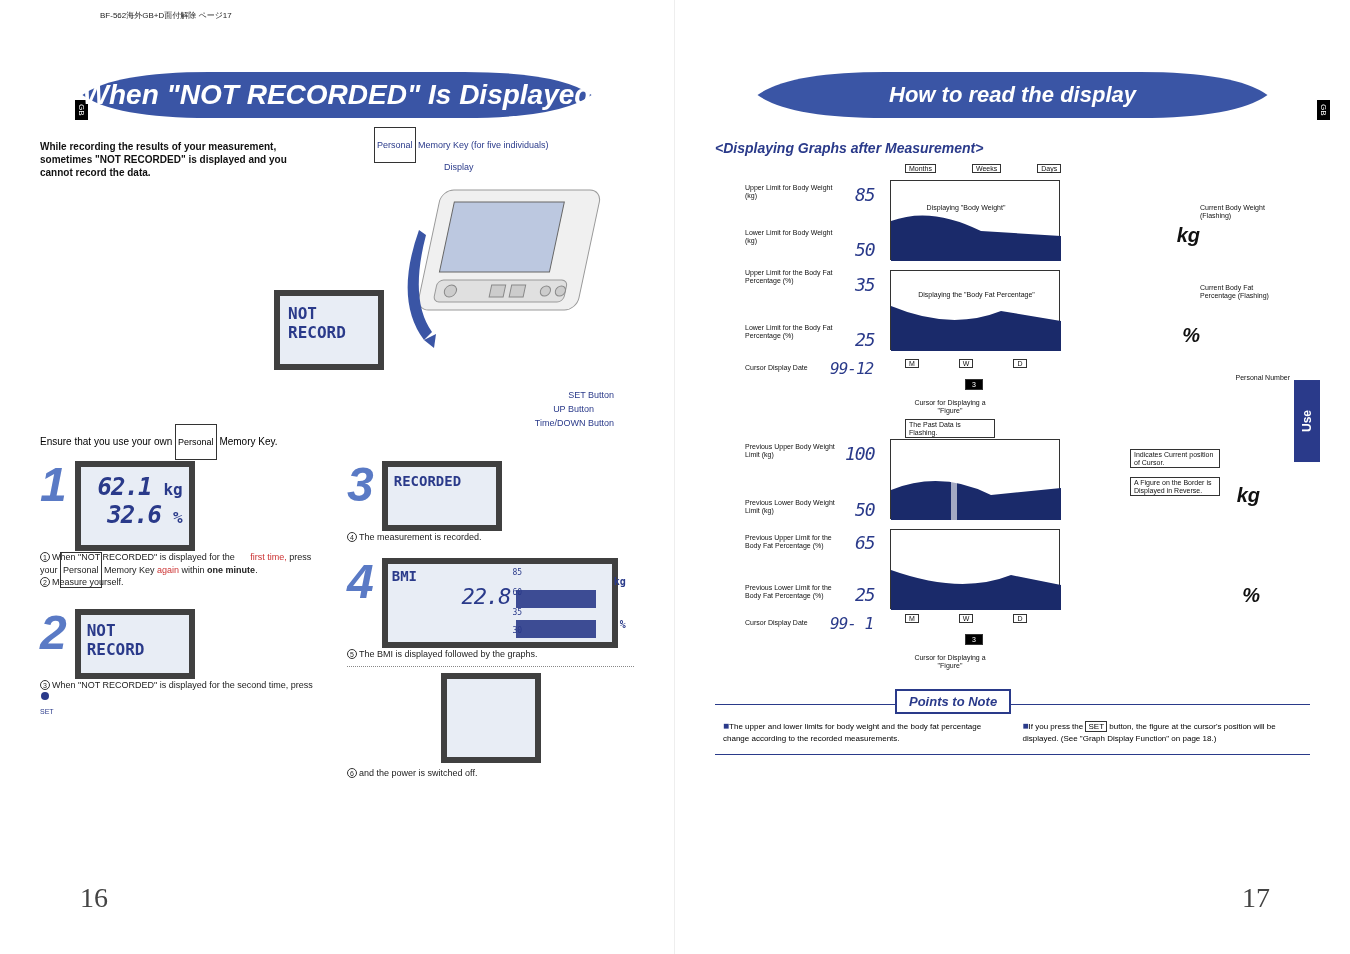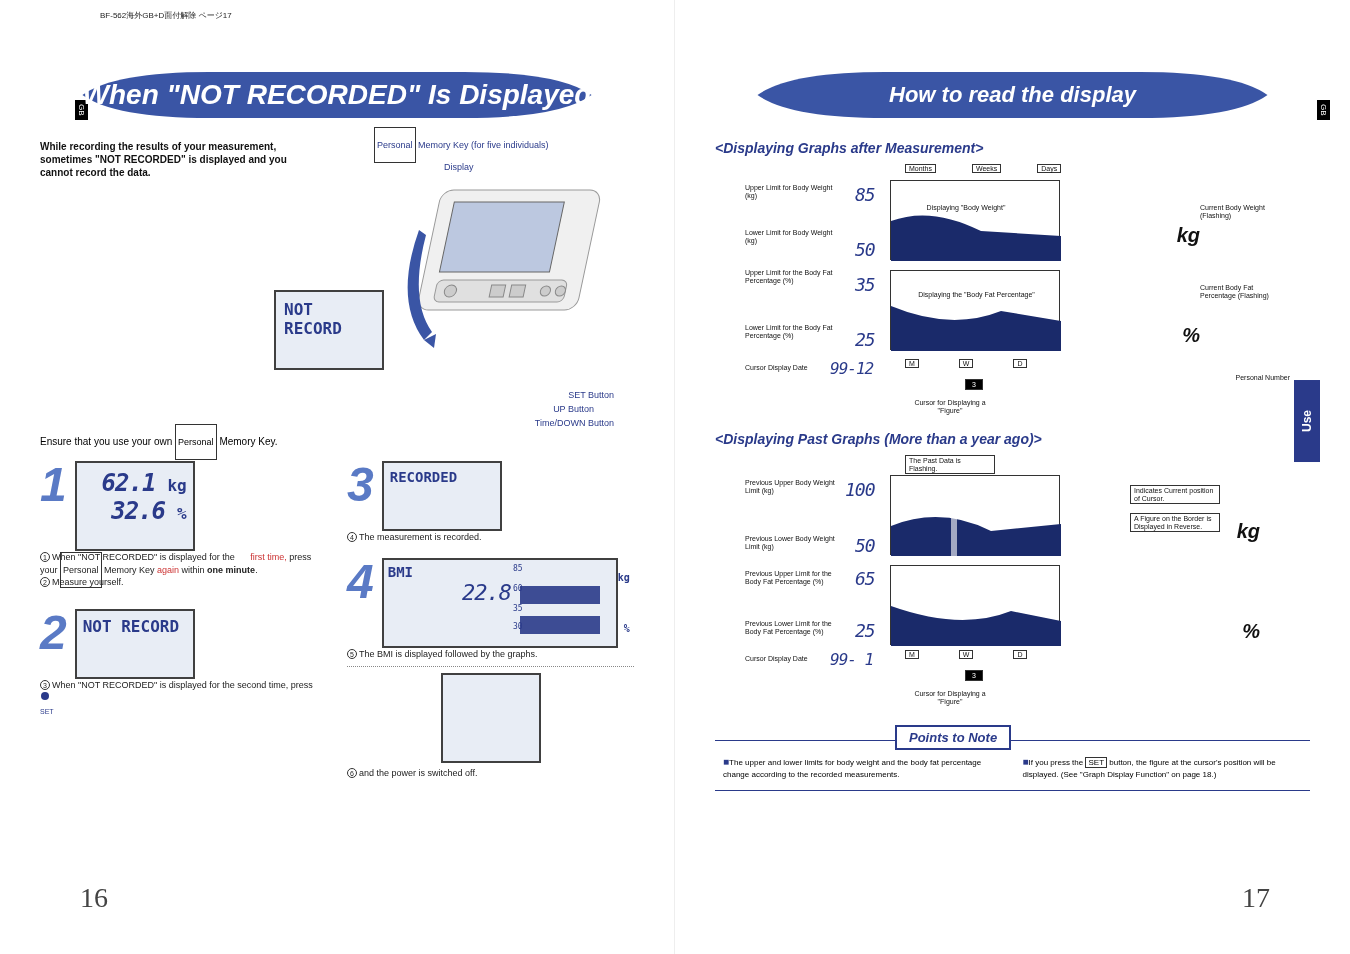--- a/index.html
+++ b/index.html
@@ -20,21 +20,21 @@
   .banner svg { width: 100%; height: 50px; }
   .banner-text { position: absolute; top: 50%; left: 50%; transform: translate(-50%, -50%); color: #fff; font-weight: bold; font-style: italic; font-size: 28px; white-space: nowrap; font-family: "Arial Narrow", Arial; }
 
   .intro { font-size: 10px; font-weight: bold; color: #111; line-height: 1.3; width: 250px; }
   .content-row { display: flex; gap: 20px; }
   .col { flex: 1; font-size: 9px; color: #222; }
 
   .device-area { position: relative; width: 260px; height: 290px; margin-left: auto; }
   .callout { font-size: 9px; color: #2a3a8a; position: absolute; }
   .personal-box { border: 1px solid #333; padding: 12px 2px; font-size: 9px; }
-  .lcd { border: 2px solid #404040; background: #e8edf5; font-family: monospace; color: #2a3a8a; }
+  .lcd { border: 6px solid #404040; background: #e8edf5; font-family: monospace; color: #2a3a8a; }
   .step-num { font-size: 48px; font-weight: bold; color: #5a7ac5; font-style: italic; line-height: 1; }
   .step-block { display: flex; align-items: flex-start; gap: 8px; margin-top: 8px; }
   .step-text { font-size: 9px; line-height: 1.4; }
   .circ { display: inline-block; border: 1px solid #333; border-radius: 50%; width: 10px; height: 10px; font-size: 7px; text-align: center; line-height: 10px; margin-right: 2px; }
   .lcd-small { width: 120px; height: 90px; padding: 6px; font-size: 20px; font-weight: bold; text-align: right; }
   .lcd-label { font-size: 16px; font-weight: bold; color: #2a3a8a; }
 
   .sub-heading { font-size: 14px; font-weight: bold; font-style: italic; color: #2a3a8a; margin: 12px 0 8px; }
   .graph-area { position: relative; width: 100%; height: 250px; font-size: 7px; color: #111; }
   .graph-label { position: absolute; font-size: 7px; max-width: 90px; line-height: 1.1; }
@@ -227,21 +227,20 @@
       <span class="mini-btn dark" style="position:absolute; top:215px; left:250px; padding:1px 6px;">3</span>
 
       <div class="unit-label" style="position:absolute; top:60px; right:110px;">kg</div>
       <div class="unit-label" style="position:absolute; top:160px; right:110px;">%</div>
       <div class="graph-label" style="top:40px; right:20px; text-align:left;">Current Body Weight (Flashing)</div>
       <div class="graph-label" style="top:120px; right:20px; text-align:left;">Current Body Fat Percentage (Flashing)</div>
       <div class="graph-label" style="top:210px; right:20px;">Personal Number</div>
       <div class="graph-label" style="top:235px; left:190px; width:200px; text-align:center;">Cursor for Displaying a "Figure"</div>
     </div>
 
-    <div class="sub-heading">&lt;Displaying Past Graphs (More than a year ago)&gt;</div>
     <div class="graph-area">
       <div class="graph-label" style="top:0; left:190px; border:1px solid #333; padding:1px 3px;">The Past Data is Flashing.</div>
 
       <div class="graph-label" style="top:24px; left:30px;">Previous Upper Body Weight Limit (kg)</div>
       <div class="graph-label" style="top:80px; left:30px;">Previous Lower Body Weight Limit (kg)</div>
       <div class="graph-label" style="top:115px; left:30px;">Previous Upper Limit for the Body Fat Percentage (%)</div>
       <div class="graph-label" style="top:165px; left:30px;">Previous Lower Limit for the Body Fat Percentage (%)</div>
       <div class="graph-label" style="top:200px; left:30px;">Cursor Display Date</div>
 
       <div class="seg-num" style="position:absolute; top:24px; left:130px;">100</div>

